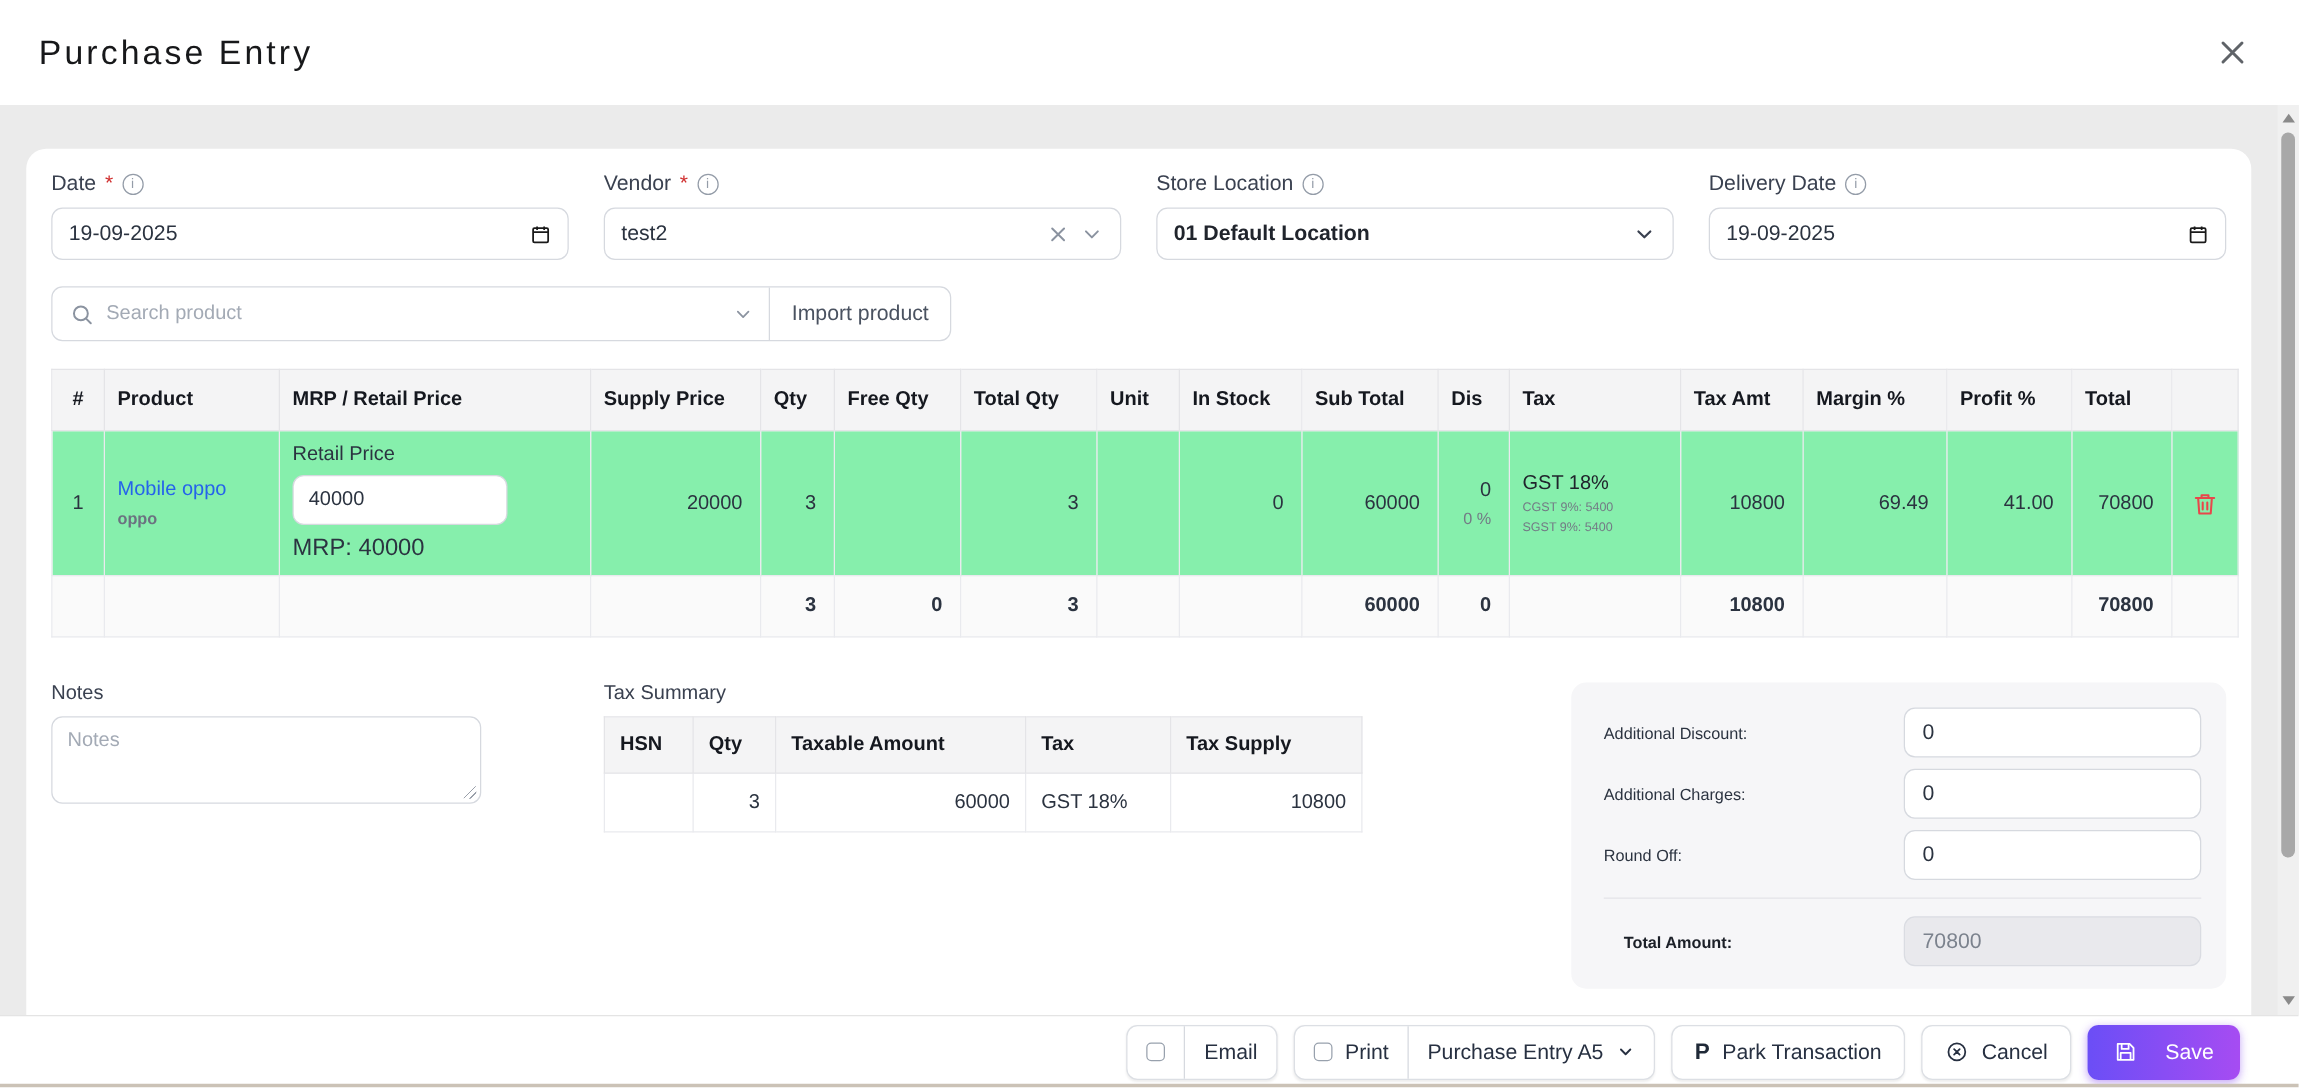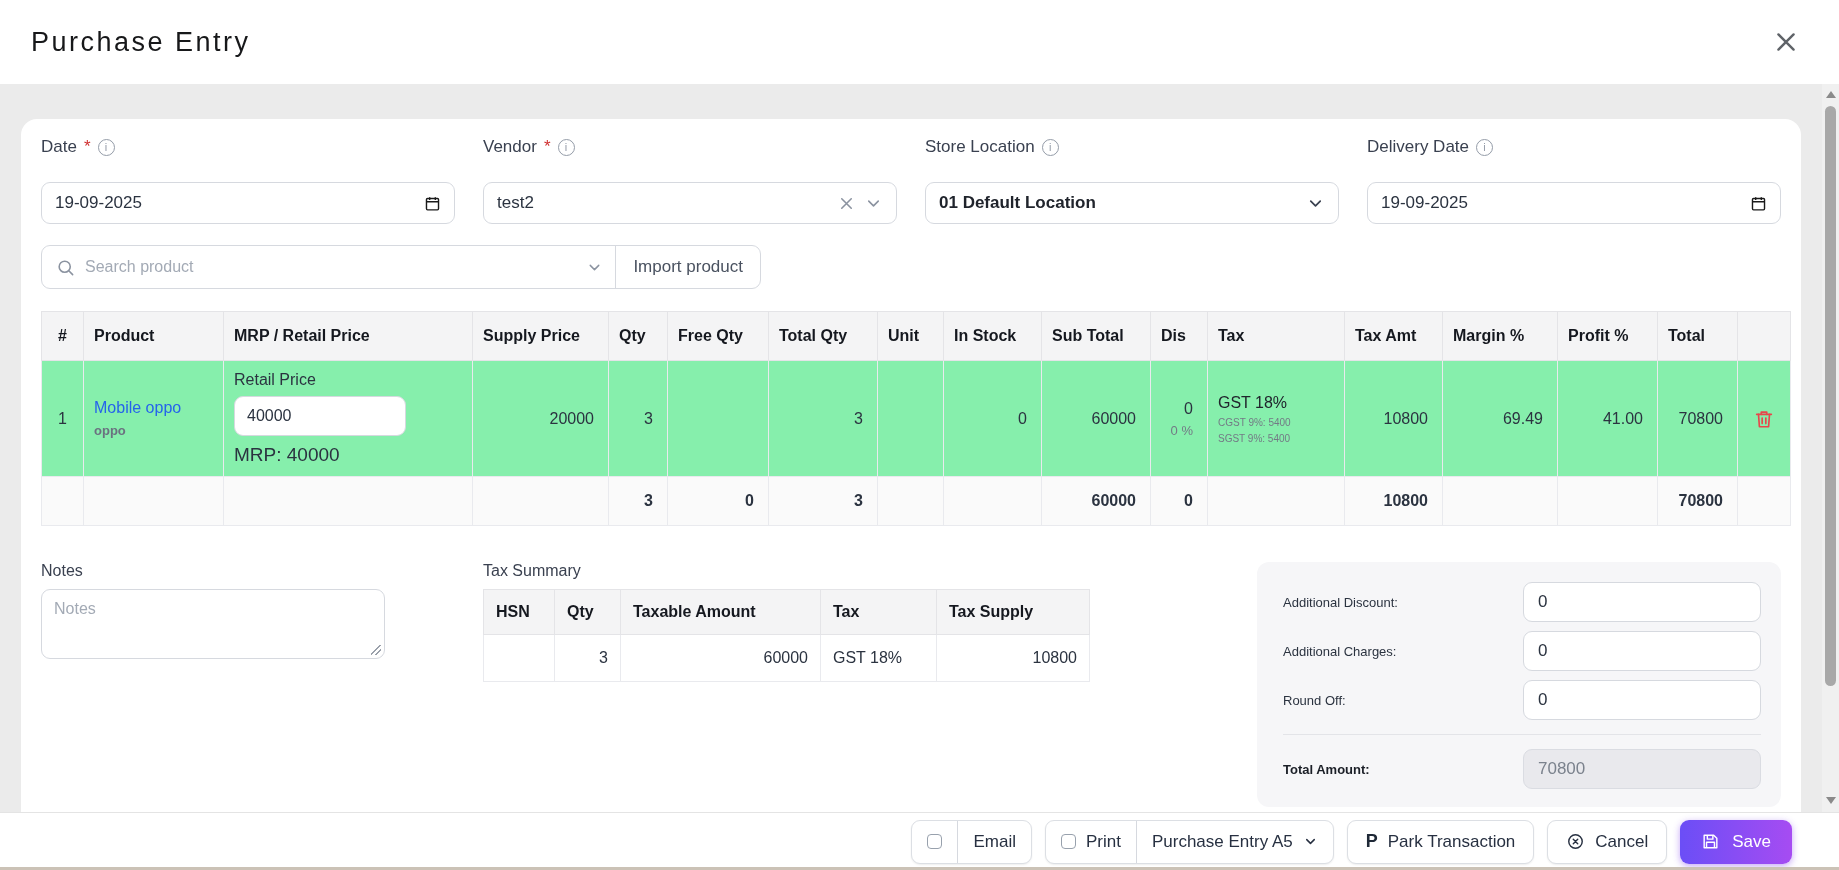--- a/index.html
+++ b/index.html
@@ -12,21 +12,21 @@
   .close-btn { width:34px; height:34px; display:flex; align-items:center; justify-content:center; cursor:pointer; }
   .close-btn svg { width:26px; height:26px; }
 
   
   .modal-body { height:728px; background:#ebebeb; position:relative; padding:35px 38px 0 21px; }
   .card { background:#fff; border-radius:16px 16px 0 0; height:693px; padding:18px 20px 0 20px; overflow:hidden; }
 
   
   .form-row { display:flex; gap:28px; }
   .field { flex:1; min-width:0; }
-  .field-label { display:flex; align-items:center; gap:7px; font-size:17px; color:#3a4150; margin-bottom:25px; }
+  .field-label { display:flex; align-items:center; gap:7px; font-size:17px; color:#3a4150; margin-bottom:9px; }
   .req { color:#d03030; font-size:17px; }
   .info-icon { width:17px; height:17px; border:1.5px solid #949ca8; border-radius:50%; color:#949ca8; font-size:11px; display:inline-flex; align-items:center; justify-content:center; flex:none; }
   .info-icon::after { content:"i"; font-style:normal; }
   .input-box { height:42px; border:1px solid #d6d9df; border-radius:9px; background:#fff; display:flex; align-items:center; padding:0 13px; font-size:17px; color:#2b3340; gap:8px; }
   .input-box .grow { flex:1; min-width:0; }
   .icon-16 { width:17px; height:17px; flex:none; }
   .icon-18 { width:19px; height:19px; flex:none; }
   .bold-val { font-weight:700; color:#20242c; }
   input.plain { border:none; outline:none; width:100%; font:inherit; color:inherit; background:transparent; }
   input.plain::placeholder, textarea::placeholder { color:#a3aab5; }
@@ -66,21 +66,21 @@
     background:linear-gradient(135deg, transparent 0 45%, #9aa0aa 45% 52%, transparent 52% 70%, #9aa0aa 70% 77%, transparent 77%); }
   .taxsum-block { margin-left:98px; }
   table.taxsum { border-collapse:collapse; table-layout:fixed; width:606px; font-size:16px; }
   table.taxsum th { background:#f4f4f5; border:1px solid #e4e4e7; font-weight:700; color:#15181f; padding:13px 12px; text-align:left; white-space:nowrap; }
   table.taxsum td { border:1px solid #e9eaee; padding:14px 12px; background:#fff; }
   table.taxsum .num { text-align:right; }
 
   .summary-panel { margin-left:auto; width:524px; background:#f6f6f8; border-radius:12px; padding:20px 20px 18px 26px; }
   .sp-row { display:flex; align-items:center; margin-bottom:9px; }
   .sp-label { flex:1; font-size:13px; color:#2b3340; }
-  .sp-label.bold { font-weight:700; color:#1b1f27; }
+  .sp-label.bold { font-weight:700; color:#1b1f27;margin-left:16px; }
   .sp-input { width:238px; height:40px; border:1px solid #d6d9df; border-radius:9px; padding:0 14px; font-size:17px; color:#2b3340; background:#fff; outline:none; }
   .sp-input:disabled { background:#e9e9ed; color:#7b828d; border-color:#dadce2; }
   .sp-divider { border-top:1px solid #e3e4e8; margin:14px 0 14px 0; }
 
   
   .scrollbar { position:absolute; top:0; right:0; width:17px; height:100%; background:#f0f0f0; }
   .sb-arrow { position:absolute; left:0; width:17px; height:16px; display:flex; align-items:center; justify-content:center; }
   .sb-arrow.up { top:2px; }
   .sb-arrow.down { bottom:4px; }
   .tri-up { width:0; height:0; border-left:5px solid transparent; border-right:5px solid transparent; border-bottom:7px solid #8a8a8a; }
@@ -91,21 +91,21 @@
   .modal-footer { height:58px; background:#fff; border-top:1px solid #e4e4e4; display:flex; align-items:center; justify-content:flex-end; gap:13px; padding-right:47px; position:relative; }
   .modal-footer::after { content:""; position:absolute; left:0; right:0; bottom:0; height:3px; background:#cbc2b6; }
   .btn { height:44px; border:1px solid #dcdfe4; border-radius:9px; background:#fff; display:flex; align-items:center; font-size:17px; color:#273041; cursor:pointer; box-shadow:0 1px 2px rgba(0,0,0,.07); }
   .seg { display:flex; align-items:center; gap:10px; padding:0 15px; height:100%; }
   .checkbox { width:15px; height:15px; border:1.6px solid #98a1ad; border-radius:4px; background:#fff; flex:none; }
   .btn .v-div { align-self:stretch; }
   .chev-sm { width:15px; height:15px; }
   .park-icon { font-weight:800; font-size:18px; color:#1f2937; }
   .park-icon::after { content:"P"; }
   .btn.pad { padding:0 18px; gap:10px; }
-  .btn-save { border:none; background:linear-gradient(90deg,#6b4ef6,#a64cf2); color:#fff; padding:0 21px; gap:12px; box-shadow:0 2px 7px rgba(124,58,237,.45); }
+  .btn-save { border:none; background:linear-gradient(90deg,#6b4ef6,#a64cf2); color:#fff; padding:0 21px; gap:22px; box-shadow:0 2px 7px rgba(124,58,237,.45); }
   .btn-save svg { width:19px; height:19px; }
 </style>
 </head>
 <body>
 
 <div class="modal-header">
   <div class="modal-title">Purchase Entry</div>
   <div class="close-btn">
     <svg viewBox="0 0 24 24" fill="none" stroke="#5f6368" stroke-width="2.2" stroke-linecap="round">
         <path d="M5 5l14 14M19 5 5 19"></path>

